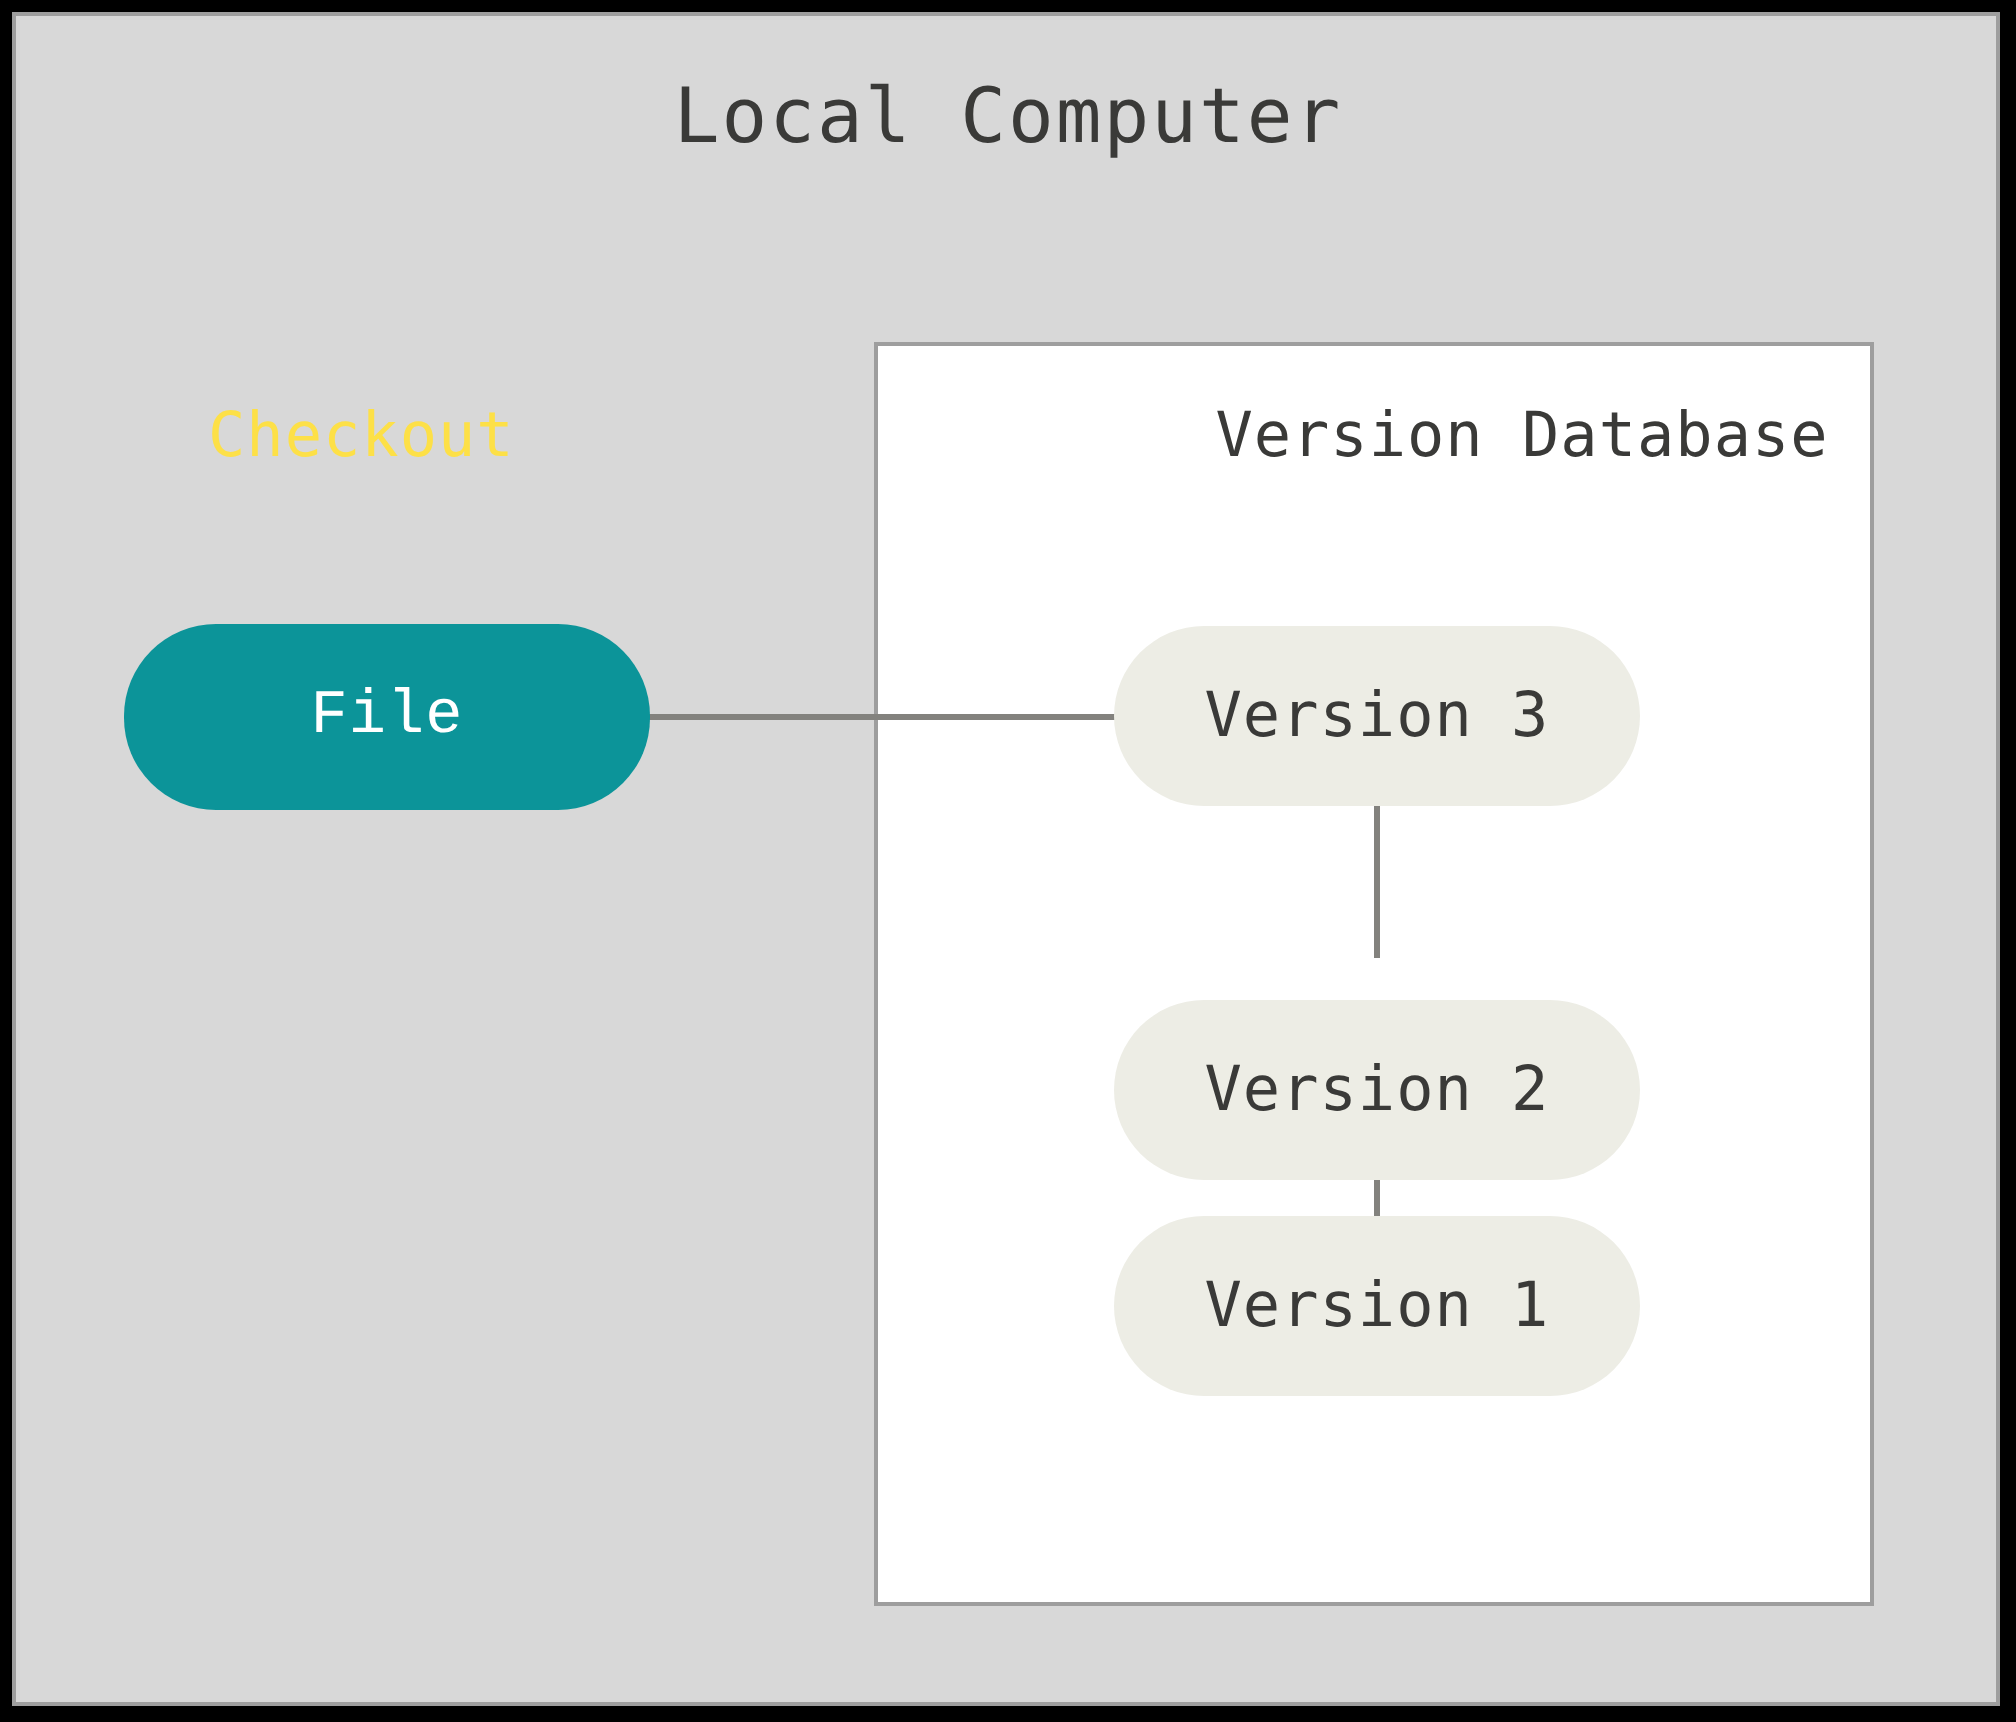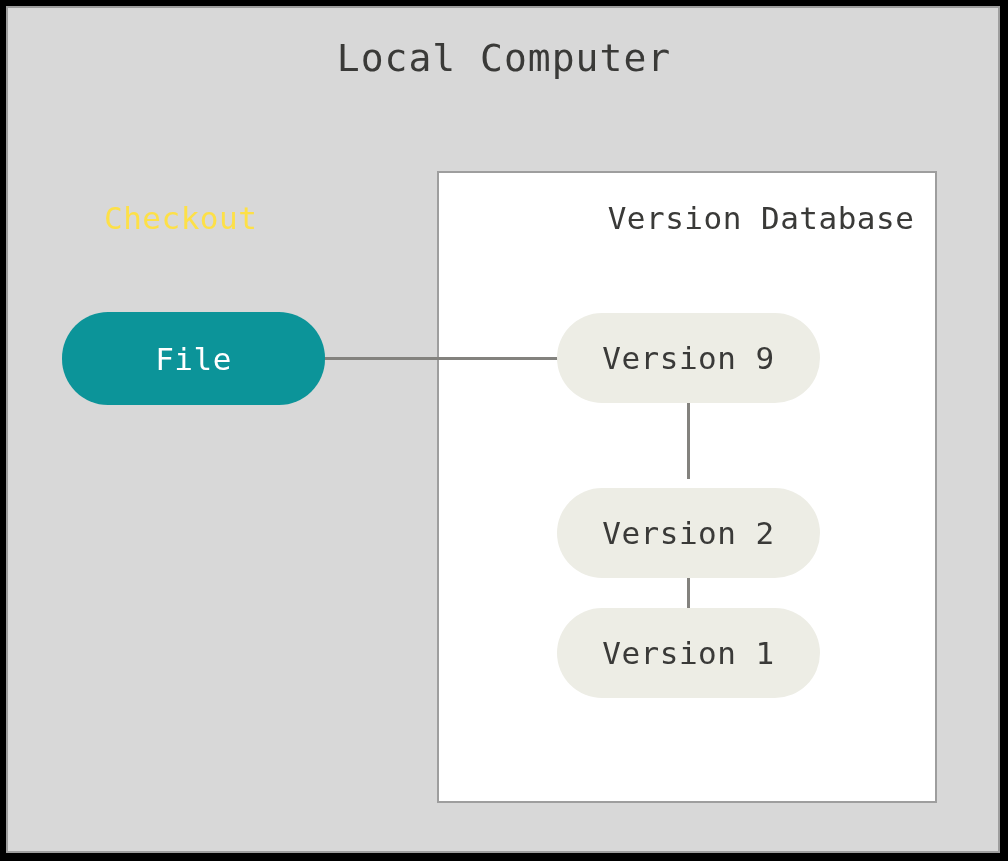--- a/index.html
+++ b/index.html
@@ -94,32 +94,33 @@
     border-radius: 46px;
   }
 
   .node-file {
     left: 62px;
     top: 312px;
     width: 263px;
     height: 93px;
     background: #0c9499;
     color: #ffffff;
+    font-family: Liberation Mono, monospace;
   }
 
   .node-version {
     left: 557px;
     width: 263px;
     height: 90px;
     background: #edede5;
     color: #3a3a38;
   }
 
   .node-v3 { top: 313px; }
-  .node-v2 { top: 488px; }
+  .node-v2 { top: 500px; }
   .node-v1 { top: 608px; }
 
   
   .edge {
     position: absolute;
     background: #83827e;
   }
   .edge-h {
     height: 3px;
   }
@@ -159,19 +160,19 @@
   <div class="db-title">Version Database</div>
 
   <div class="checkout-label">Checkout</div>
 
   <div class="edge edge-h edge-file-v3"></div>
   <div class="edge edge-v edge-v3-v2"></div>
   <div class="edge edge-v edge-v2-v1"></div>
 
   <div class="node node-file">File</div>
 
-  <div class="node node-version node-v3">Version 9</div>
+  <div class="node node-version node-v3">Version 3</div>
 
   <div class="node node-version node-v2">Version 2</div>
 
   <div class="node node-version node-v1">Version 1</div>
 
 </div>
 
 </body></html>

